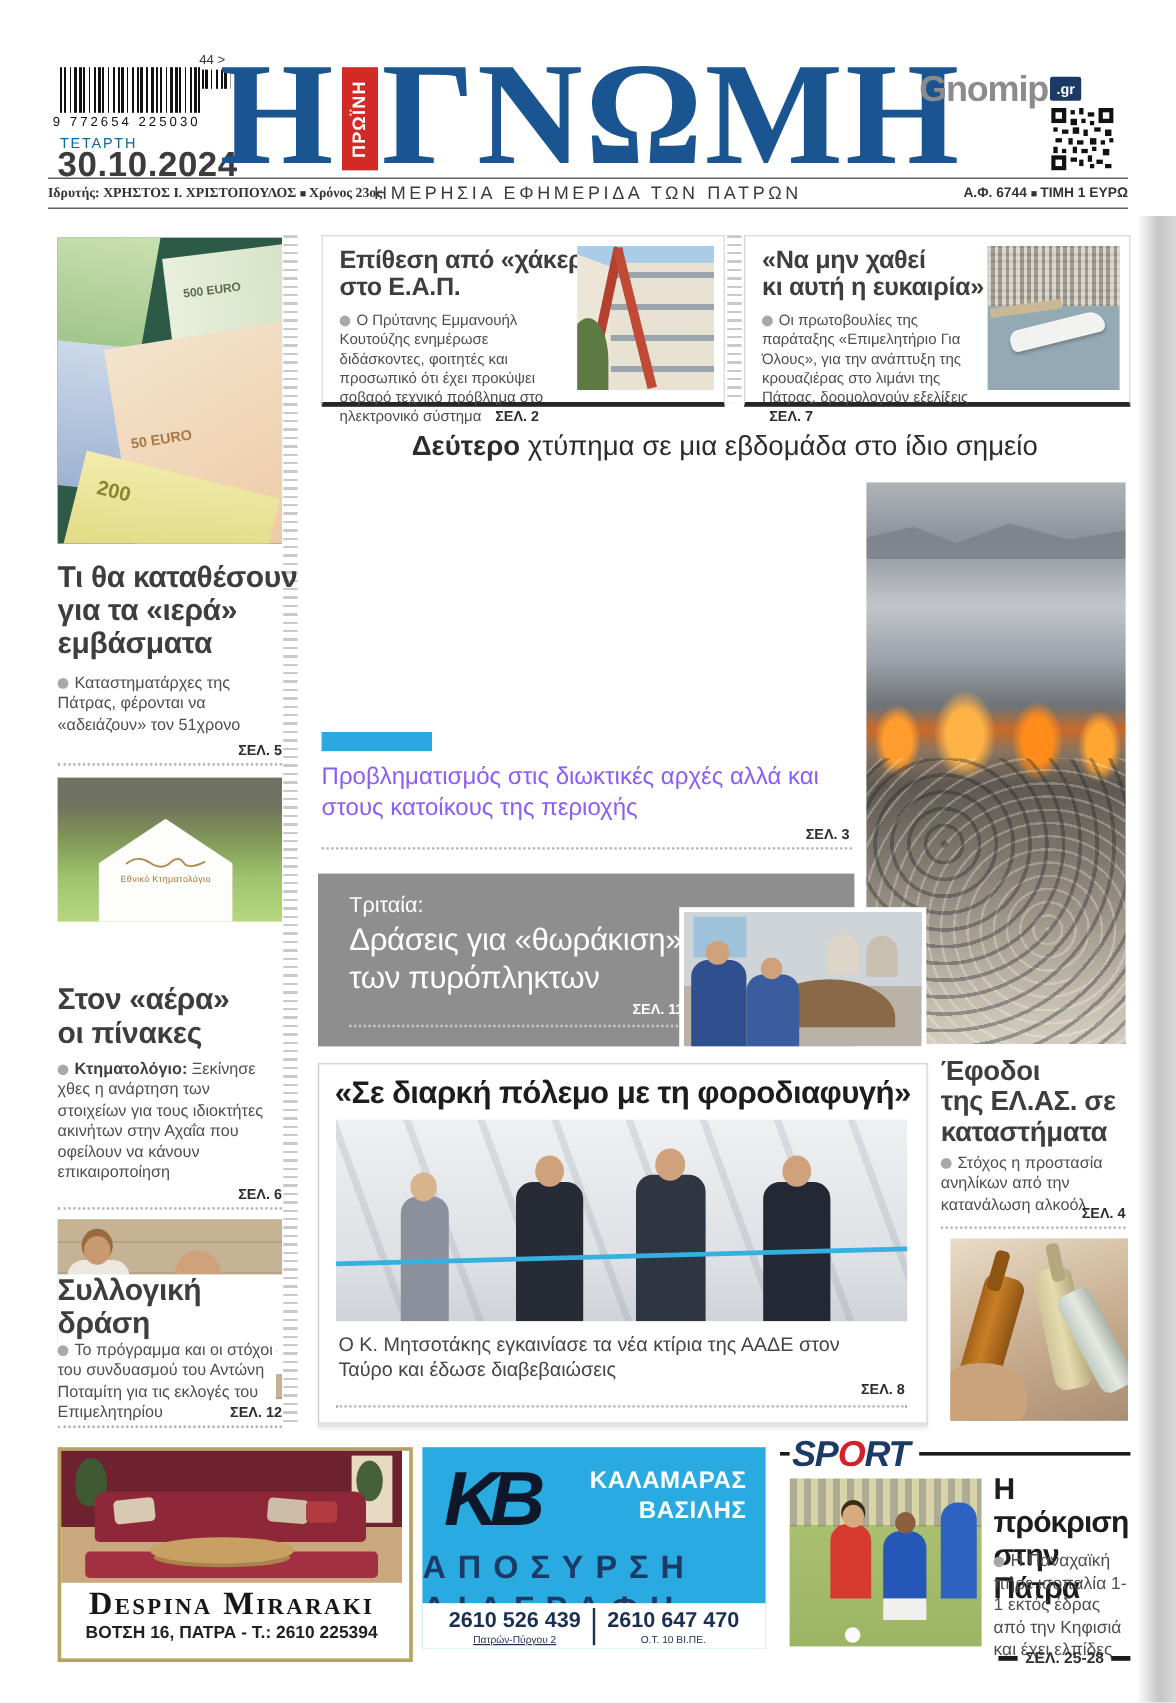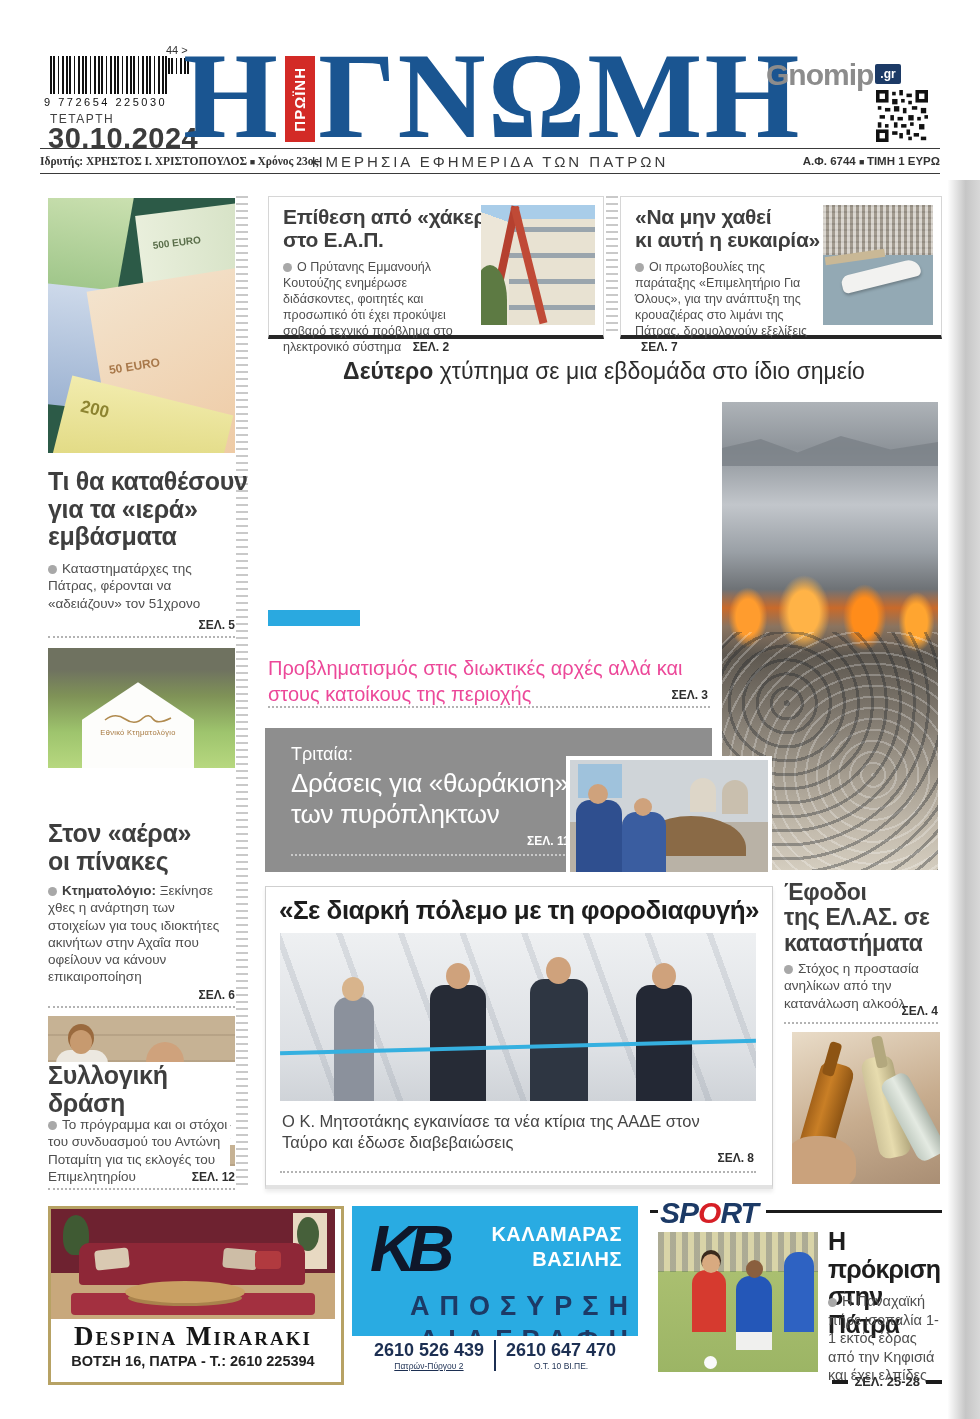--- a/index.html
+++ b/index.html
@@ -25,35 +25,35 @@
   .leadhead{font-weight:700;color:#131313;font-size:88px;letter-spacing:-4px;line-height:.96;text-align:center;}
   
   .graybox{position:absolute;background:#8e8e8e;color:#fff;}
   
   .fig{position:absolute;}
   .person{position:absolute;border-radius:14px 14px 0 0;}
   .head{position:absolute;border-radius:50%;background:#cfa27c;}
   
   .despina-name{font-family:"Liberation Serif","DejaVu Serif",serif;font-variant:small-caps;font-weight:700;letter-spacing:2px;font-size:27px;color:#171717;text-align:center;}
   .kal{background:#29abe2;}
-  .kal .services{color:#1c3a66;font-weight:700;font-size:27px;letter-spacing:10px;text-align:right;line-height:1.25;}
+  .kal .services{color:#1c3a66;font-weight:700;font-size:27px;letter-spacing:10px;text-align:left;line-height:1.25;}
   .sportlogo{font-weight:700;font-style:italic;font-size:30px;letter-spacing:-1px;color:#1c3a66;background:#fff;padding:0 8px 0 2px;}
   .sportlogo .o{color:#d61f26;}
   .dash{display:inline-block;width:16px;height:4px;background:#1b1b1b;vertical-align:middle;}
 </style>
 </head>
 <body>
 
 <div class="page">
 
   <div class="abs" style="left:166px;top:44px;font-size:11px;color:#333;">44 &gt;</div>
   <div class="abs barcode" style="left:168px;top:58px;width:24px;height:16px;"></div>
   <div class="abs barcode" style="left:50px;top:56px;width:118px;height:38px;"></div>
   <div class="abs" style="left:44px;top:96px;width:140px;font-size:11px;letter-spacing:2.5px;color:#111;">9 772654 225030</div>
-  <div class="abs" style="left:50px;top:112px;font-size:12px;letter-spacing:1.5px;color:#404040;">ΤΕΤΑΡΤΗ</div>
+  <div class="abs" style="left:50px;top:112px;font-size:12px;letter-spacing:1.5px;color:#0369a1;">ΤΕΤΑΡΤΗ</div>
   <div class="abs" style="left:48px;top:122px;font-size:29px;font-weight:700;color:#3c3c3c;letter-spacing:0.5px;">30.10.2024</div>
 
   <div class="abs masthead" style="left:183px;top:48px;">
     <span class="big">Η</span>
     <span class="redlabel">
         <span>ΠΡΩΪΝΗ</span>
       </span>
     <span class="big">ΓΝΩΜΗ</span>
   </div>
 
@@ -209,21 +209,21 @@
       radial-gradient(ellipse 26px 40px at 12% 46%,#ff9c2e 0 45%,transparent 75%),
       radial-gradient(ellipse 36px 52px at 38% 45%,#ffb347 0 42%,transparent 72%),
       radial-gradient(ellipse 30px 46px at 66% 46%,#ff8c1a 0 42%,transparent 72%),
       radial-gradient(ellipse 24px 40px at 90% 47%,#ffa530 0 45%,transparent 75%),
       linear-gradient(180deg,#aeb3b8 0%,#8d9399 10%,#c2c6cb 22%,#9aa0a6 32%,#6e7276 40%,#c96a2a 44%,#8a7460 48%,#5e5850 54%,#7d766c 66%,#a59d90 80%,#c4bcae 92%,#d4cdbf 100%);">
     <div class="fig" style="left:0;top:34px;width:216px;height:30px;background:#7b8187;clip-path:polygon(0 100%,0 40%,18% 10%,35% 55%,55% 0,78% 45%,100% 20%,100% 100%);opacity:.8;"></div>
     <div class="fig" style="left:0;top:230px;width:216px;height:238px;background:repeating-radial-gradient(circle at 30% 30%,rgba(30,35,40,.35) 0 3px,transparent 3px 14px),repeating-radial-gradient(circle at 70% 60%,rgba(255,255,255,.25) 0 2px,transparent 2px 11px);"></div>
   </div>
 
   <div class="abs" style="left:268px;top:610px;width:92px;height:16px;background:#2aa9e0;"></div>
-  <div class="abs" style="left:268px;top:634px;width:440px;font-size:20px;line-height:1.3;color:#ec4899;margin-top:21px;">Προβληματισμός στις διωκτικές αρχές αλλά και στους κατοίκους της περιοχής</div>
+  <div class="abs" style="left:268px;top:634px;width:440px;font-size:20px;line-height:1.3;color:#8b5cf6;">Προβληματισμός στις διωκτικές αρχές αλλά και στους κατοίκους της περιοχής</div>
   <div class="pageref abs" style="left:268px;top:688px;width:440px;text-align:right;">ΣΕΛ. 3</div>
   <div class="dotted abs" style="left:268px;top:706px;width:442px;"></div>
 
   <div class="graybox" style="left:265px;top:728px;width:447px;height:144px;">
     <div style="position:absolute;left:26px;top:16px;font-size:18px;">Τριταία:</div>
     <div class="prelines" style="position:absolute;left:26px;top:40px;font-size:26px;line-height:1.18;letter-spacing:-0.3px;">Δράσεις για «θωράκιση»
 των πυρόπληκτων</div>
     <div style="position:absolute;left:262px;top:106px;font-weight:700;font-size:12px;">ΣΕΛ. 11</div>
     <div style="position:absolute;left:26px;top:126px;width:286px;border-bottom:2px dotted #c9c9c9;"></div>
   </div>

